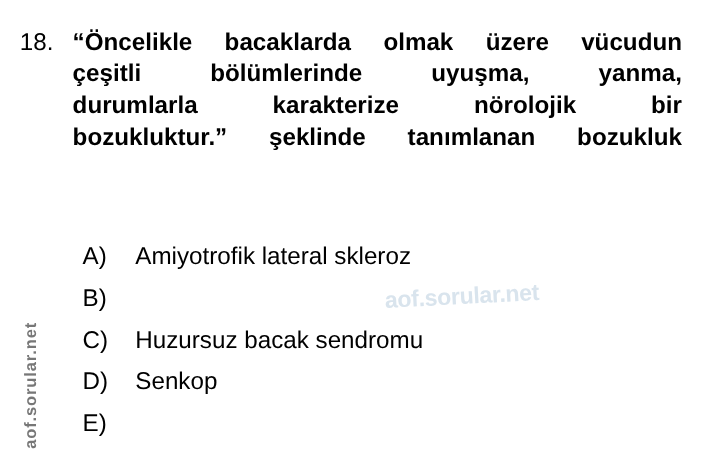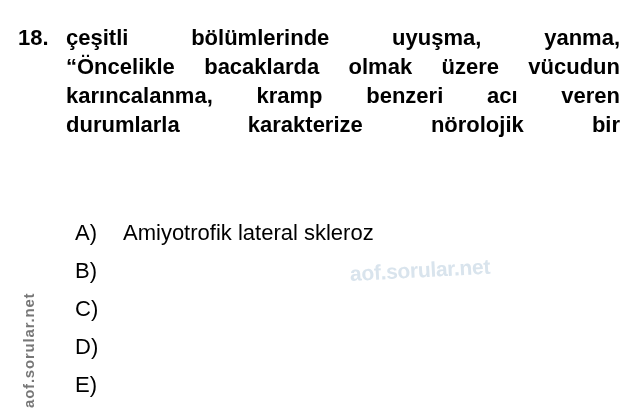--- a/index.html
+++ b/index.html
@@ -10,21 +10,21 @@
     background: #ffffff;
     overflow: hidden;
     font-family: "Liberation Sans", "DejaVu Sans", sans-serif;
     color: #000000;
   }
   .q-num {
     position: absolute;
     left: 18px;
     top: 23px;
     font-size: 22px;
-    font-weight: bold;
+    font-weight: normal;
     line-height: 29px;
     white-space: nowrap;
   }
   .q-text {
     position: absolute;
     left: 66px;
     top: 23px;
     width: 554px;
     font-size: 22px;
     font-weight: bold;
@@ -88,38 +88,40 @@
 
 <div class="page" style="background: rgb(255, 255, 255); color: rgb(0, 0, 0);">
 
   <div class="wm-left" style="color: rgb(119, 119, 119);">aof.sorular.net</div>
 
   <div class="wm-center" style="color: rgb(217, 228, 237);">aof.sorular.net</div>
 
   <div class="q-num">18.</div>
 
   <div class="q-text">
+    <div class="q-line">“Öncelikle bacaklarda olmak üzere vücudun</div>
     <div class="q-line">çeşitli bölümlerinde uyuşma, yanma,</div>
-    <div class="q-line">“Öncelikle bacaklarda olmak üzere vücudun</div>
-    <div class="q-line">karıncalanma, kramp benzeri acı veren</div>
     <div class="q-line">durumlarla karakterize nörolojik bir</div>
+    <div class="q-line">bozukluktur.” şeklinde tanımlanan bozukluk</div>
   </div>
 
   <div class="options">
     <div class="option">
       <span class="opt-letter">A)</span>
       <span class="opt-label">Amiyotrofik lateral skleroz</span>
     </div>
     <div class="option">
       <span class="opt-letter">B)</span>
     </div>
     <div class="option">
       <span class="opt-letter">C)</span>
+      <span class="opt-label">Huzursuz bacak sendromu</span>
     </div>
     <div class="option">
       <span class="opt-letter">D)</span>
+      <span class="opt-label">Senkop</span>
     </div>
     <div class="option">
       <span class="opt-letter">E)</span>
     </div>
   </div>
 
 </div>
 
 </body></html>

